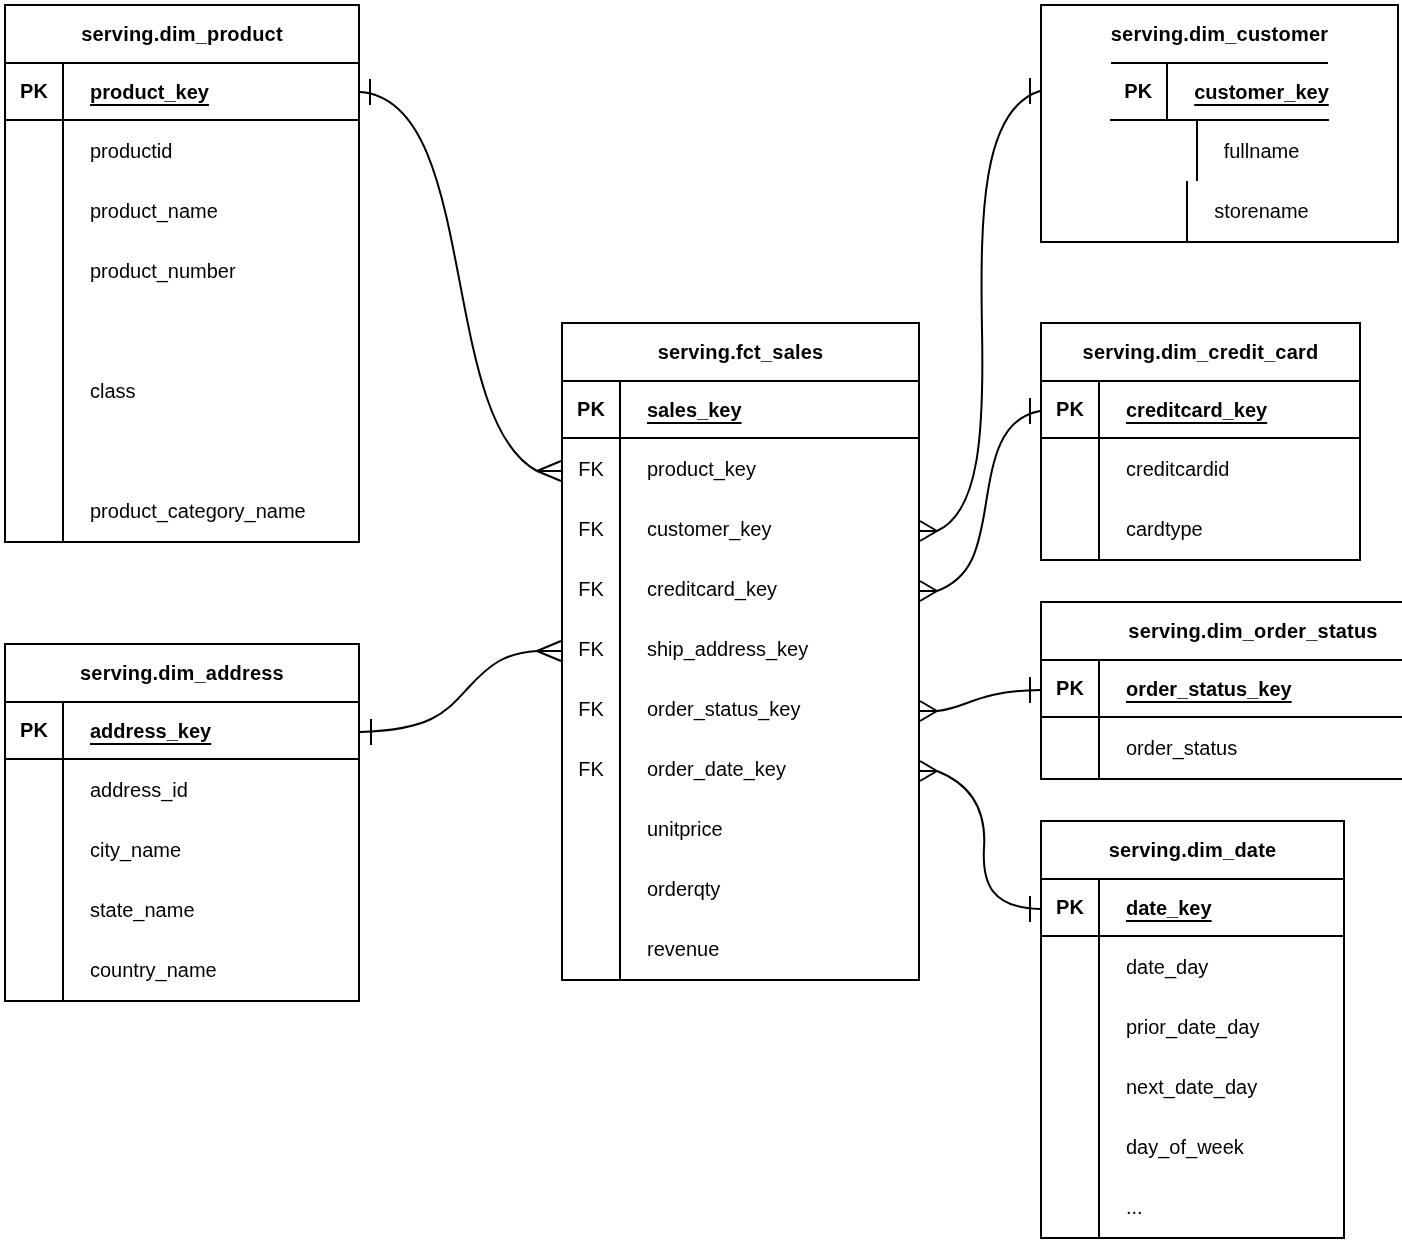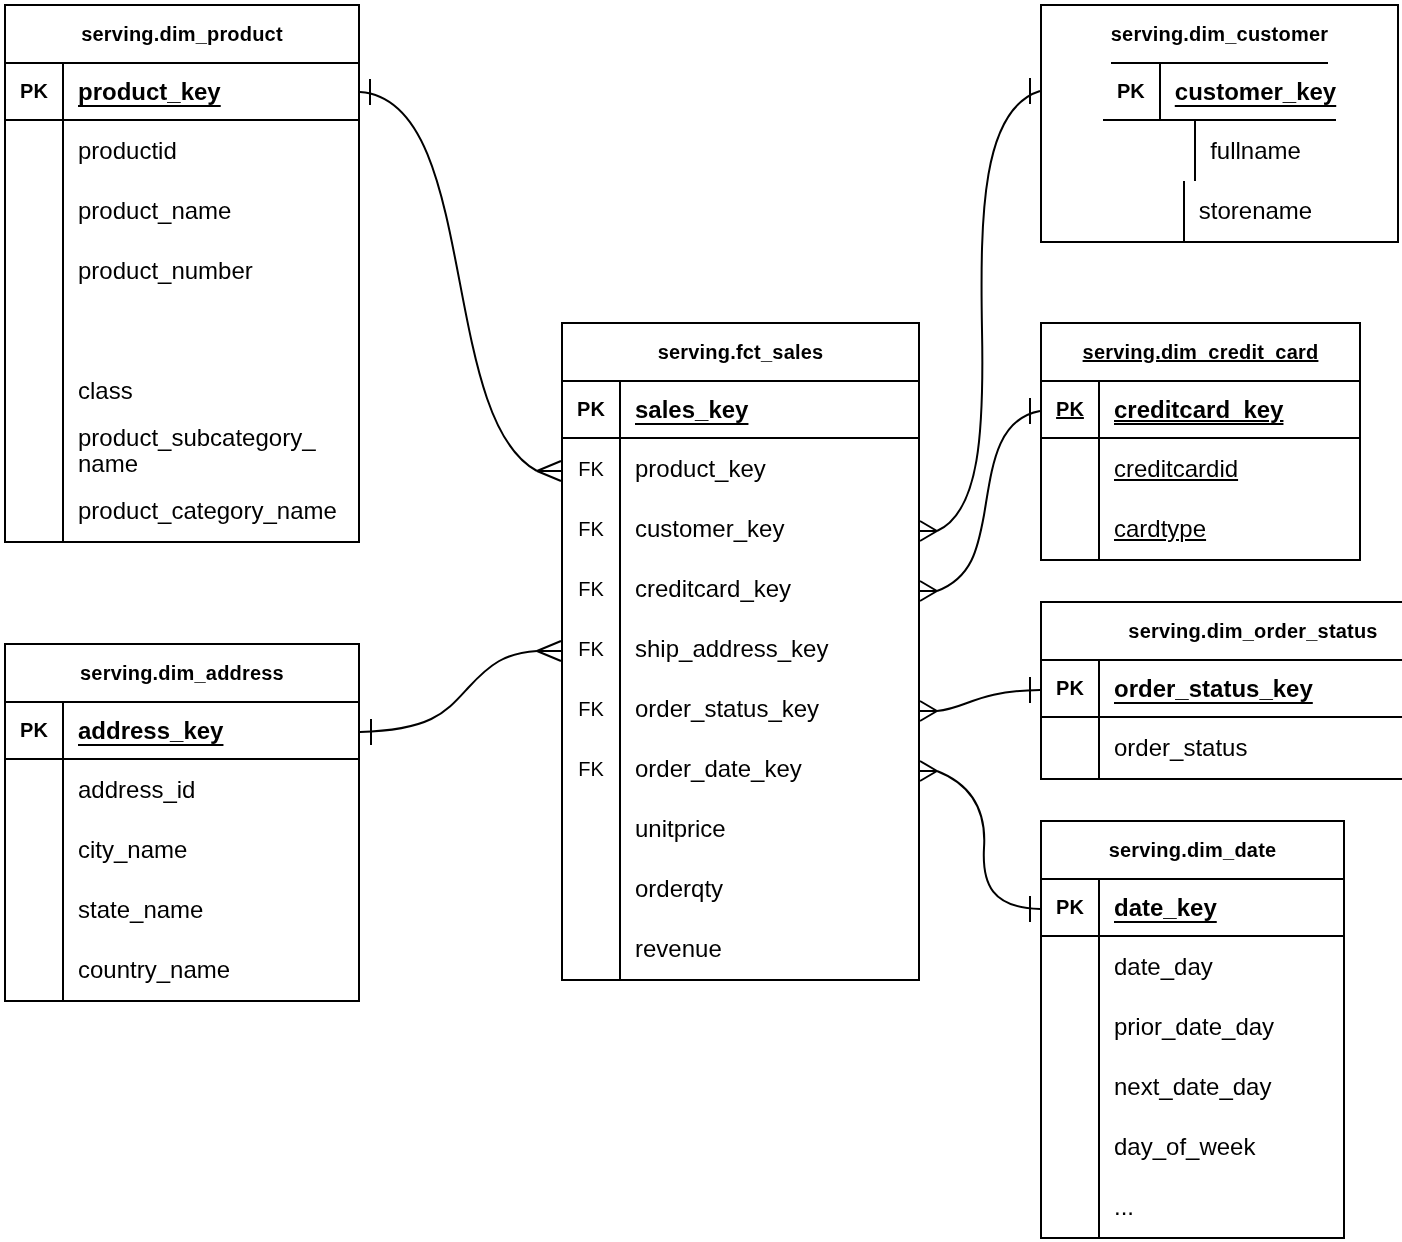--- a/index.html
+++ b/index.html
@@ -27,20 +27,21 @@
     display: flex;
     align-items: center;
     justify-content: center;
     font-size: 20px;
     font-weight: 700;
     letter-spacing: 0.2px;
   }
   .row {
     display: flex;
     box-sizing: border-box;
+    gap: 12px;
   }
   .pkrow {
     height: 57px;
     border-bottom: 2px solid #000000;
   }
   .bodyrow { height: 60px; }
   .tagcell {
     width: 58px;
     flex: 0 0 58px;
     border-right: 2px solid #000000;
@@ -49,37 +50,37 @@
     justify-content: center;
     font-size: 20px;
     box-sizing: border-box;
   }
   .pkrow .tagcell { font-weight: 700; }
   .fieldcell {
     flex: 1;
     display: flex;
     align-items: center;
     padding-left: 14px;
-    font-size: 24px;
+    font-size: 20px;
     line-height: 26px;
     white-space: pre-line;
   }
   .pkrow .fieldcell {
     font-weight: 700;
     text-decoration: underline;
     text-decoration-thickness: 2px;
     text-underline-offset: 5px;
   }
 
   
   #t-dim-product      { left: 4px;    top: 4px;   width: 356px; }
   #t-dim-address      { left: 4px;    top: 643px; width: 356px; justify-content: center; }
   #t-fct-sales        { left: 561px;  top: 322px; width: 359px; text-align: center; }
   #t-dim-customer     { left: 1040px; top: 4px;   width: 359px; align-items: center; }
-  #t-dim-credit-card  { left: 1040px; top: 322px; width: 321px; text-decoration: underline; }
+  #t-dim-credit-card  { left: 1040px; top: 322px; width: 321px; }
   #t-dim-order-status { left: 1040px; top: 601px; width: 426px; }
   #t-dim-date         { left: 1040px; top: 820px; width: 305px; }
 
   svg.connectors { position: absolute; inset: 0; pointer-events: none; }
   svg.connectors path { stroke: #000000; stroke-width: 2; fill: none; }
 </style>
 </head>
 <body>
 
 <div class="canvas">
@@ -137,22 +138,20 @@
       </div>
     <div class="row bodyrow">
         <div class="tagcell"></div>
       </div>
     <div class="row bodyrow">
         <div class="tagcell"></div>
         <div class="fieldcell">class</div>
       </div>
     <div class="row bodyrow">
         <div class="tagcell"></div>
-        <div class="fieldcell">product_subcategory_
-name</div>
       </div>
     <div class="row bodyrow">
         <div class="tagcell"></div>
         <div class="fieldcell">product_category_name</div>
       </div>
   </div>
 
   <div class="etable" id="t-dim-address">
     <div class="thead">serving.dim_address</div>
     <div class="row pkrow">

